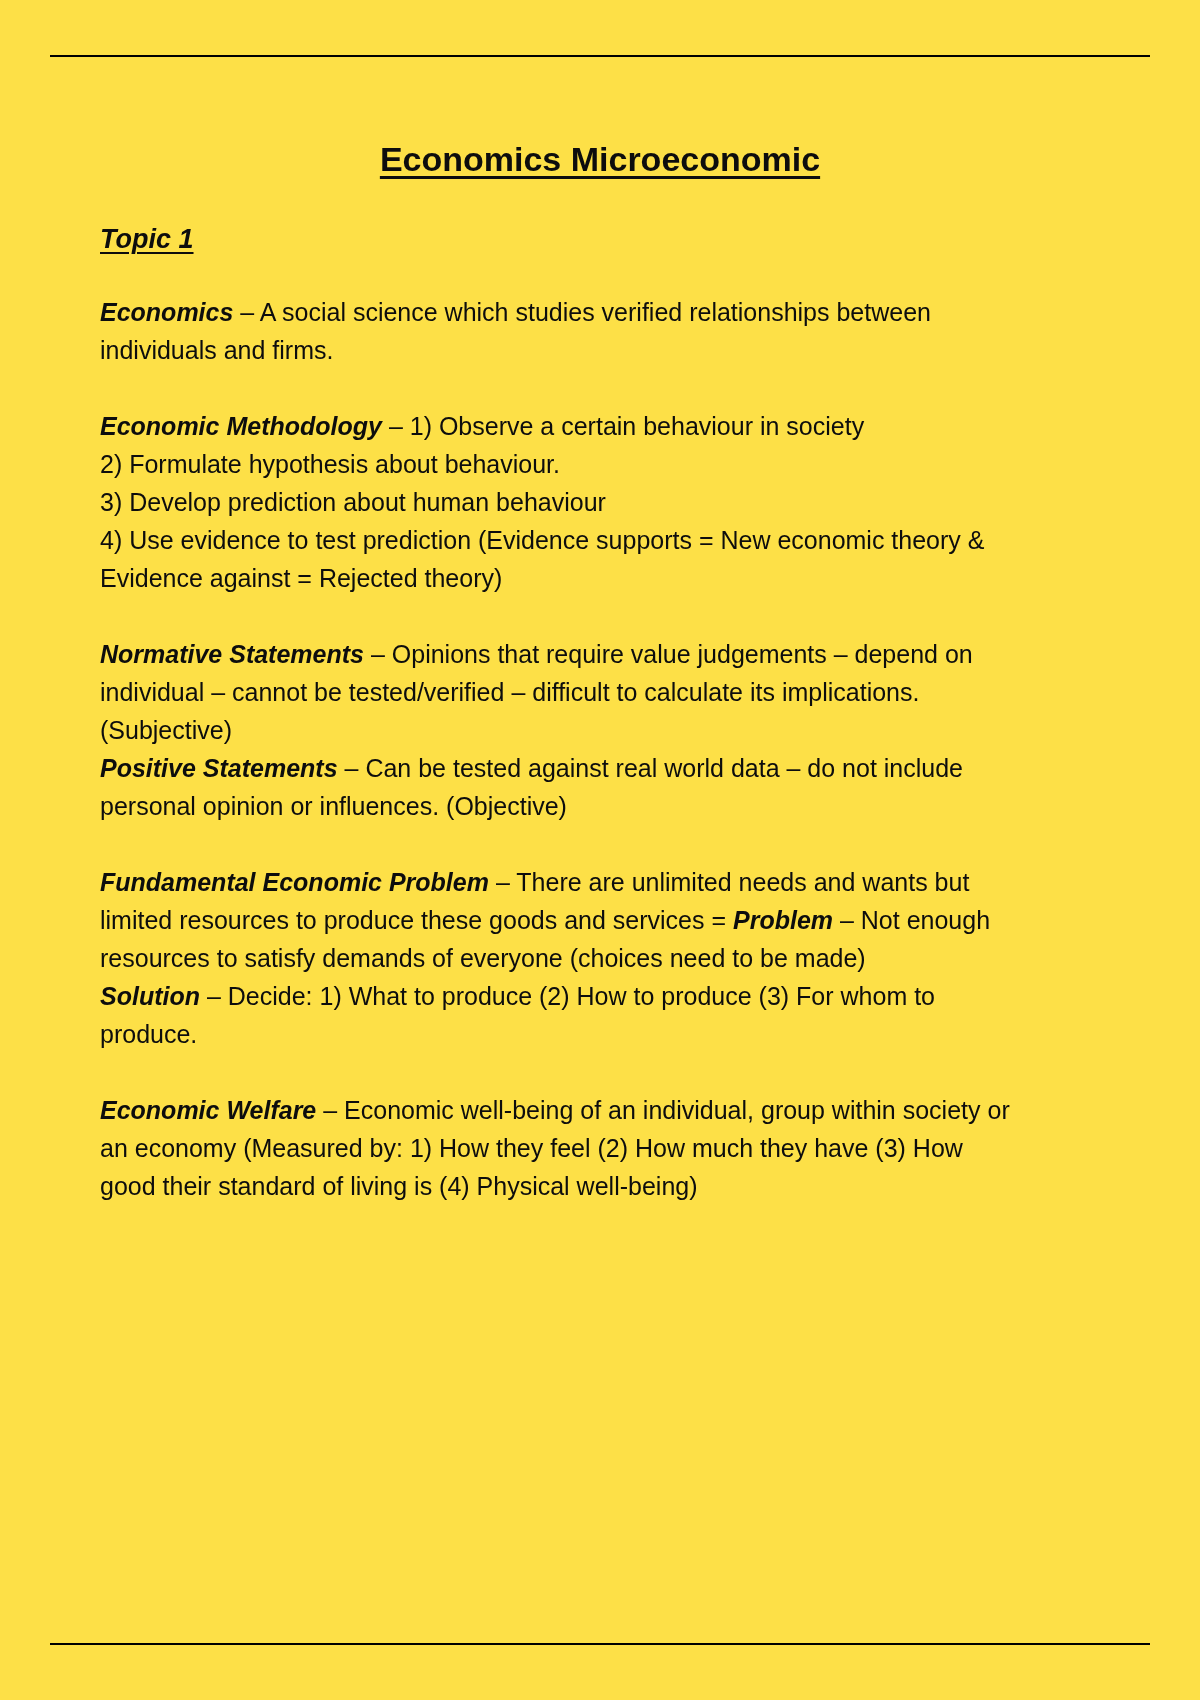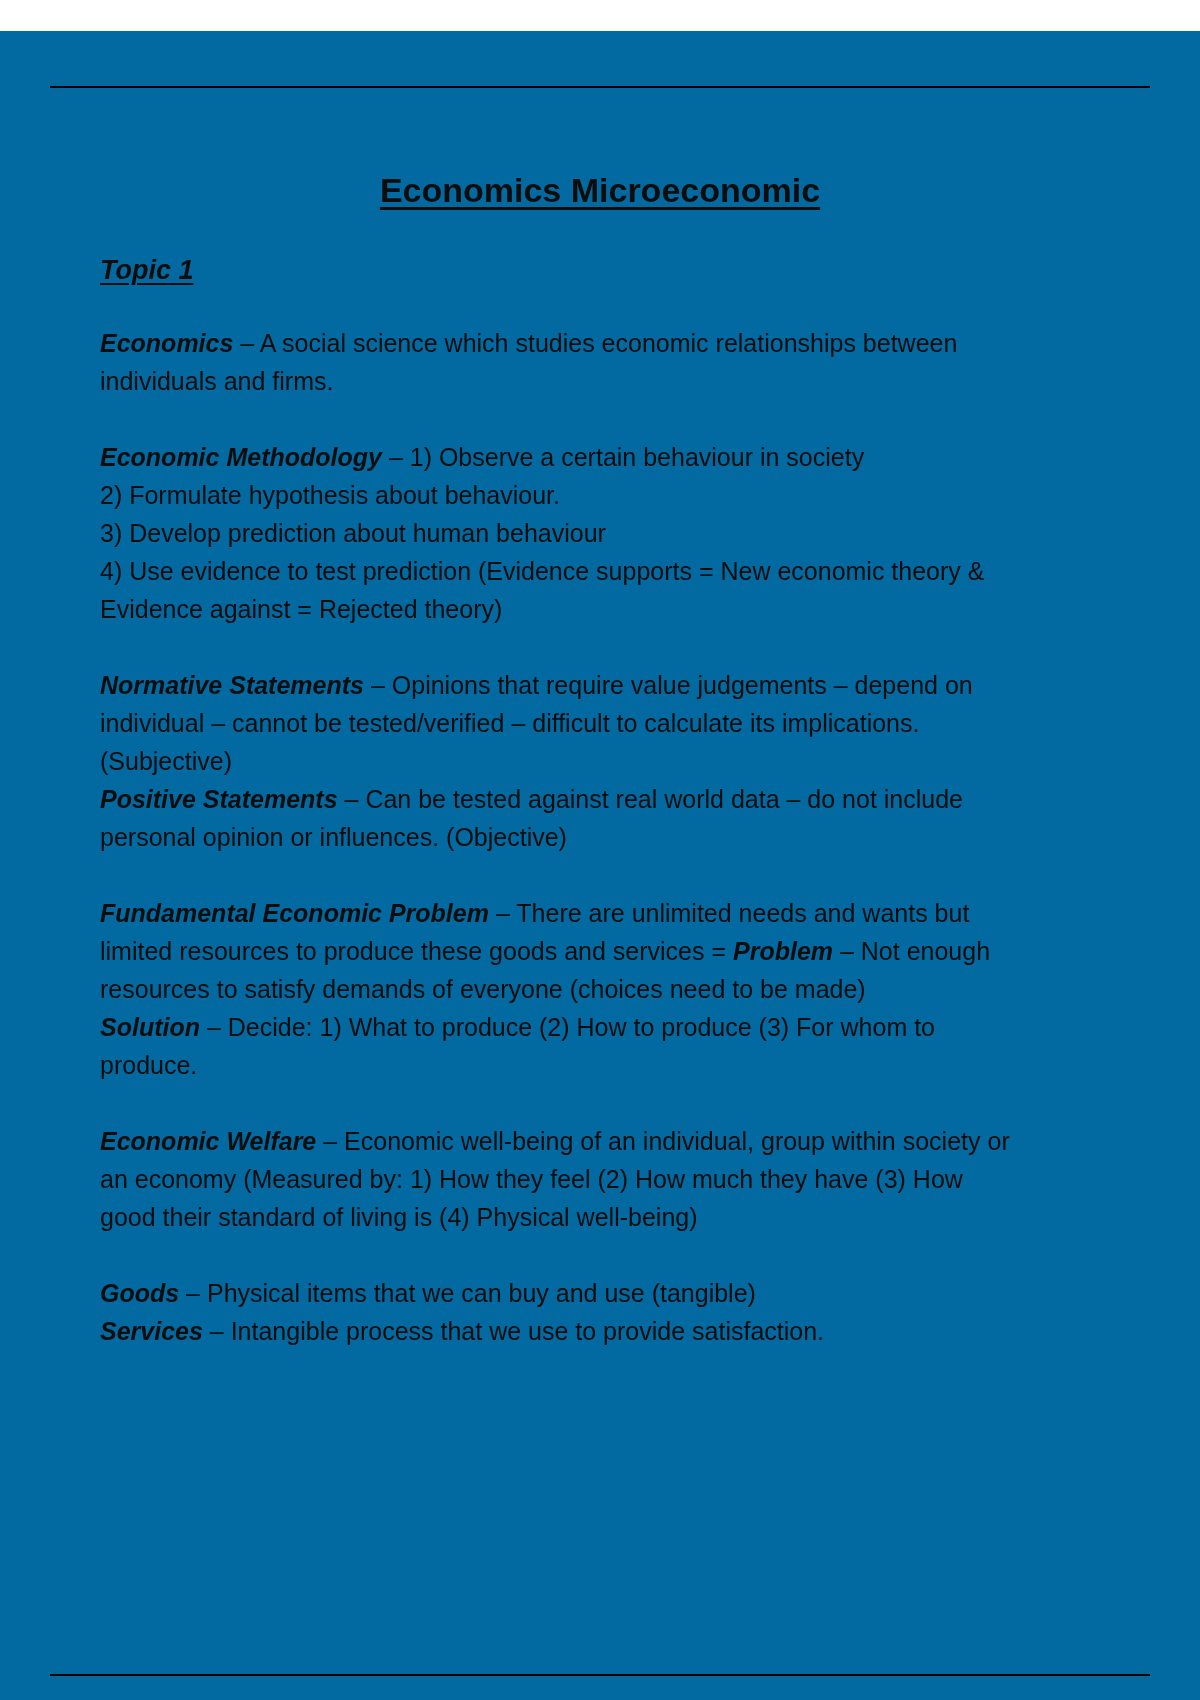--- a/index.html
+++ b/index.html
@@ -8,22 +8,21 @@
     width: 1200px;
     height: 1700px;
     position: relative;
     overflow: hidden;
     font-family: "Liberation Sans", "DejaVu Sans", sans-serif;
     color: #0d0d0d;
   }
   .page {
     position: absolute;
     inset: 0;
-    background: #0369a1;
-    margin-top: 31px;
+    background: #fde047;
   }
   .rule {
     position: absolute;
     left: 50px;
     width: 1100px;
     height: 0;
     border-top: 2px solid #000000;
   }
   .rule-top { top: 55px; }
   .rule-bottom { top: 1643px; }
@@ -68,30 +67,28 @@
 <div class="page">
 
   <div class="rule rule-top"></div>
 
   <h1 class="doc-title">Economics Microeconomic</h1>
 
   <div class="content">
     <h2 class="topic-heading">Topic 1</h2>
 
     <div id="paragraphs">
-        <p class="para"><span class="b">Economics</span><span> – A social science which studies economic relationships between individuals and firms.</span></p>
+        <p class="para"><span class="b">Economics</span><span> – A social science which studies verified relationships between individuals and firms.</span></p>
         <p class="para"><span class="b">Economic Methodology</span><span> – 1) Observe a certain behaviour in society
 2) Formulate hypothesis about behaviour.
 3) Develop prediction about human behaviour
 4) Use evidence to test prediction (Evidence supports = New economic theory &amp; Evidence against = Rejected theory)</span></p>
         <p class="para"><span class="b">Normative Statements</span><span> – Opinions that require value judgements – depend on individual – cannot be tested/verified – difficult to calculate its implications. (Subjective)
 </span><span class="b">Positive Statements</span><span> – Can be tested against real world data – do not include personal opinion or influences. (Objective)</span></p>
         <p class="para"><span class="b">Fundamental Economic Problem</span><span> – There are unlimited needs and wants but limited resources to produce these goods and services = </span><span class="b">Problem</span><span> – Not enough resources to satisfy demands of everyone (choices need to be made)
 </span><span class="b">Solution</span><span> – Decide: 1) What to produce (2) How to produce (3) For whom to produce.</span></p>
         <p class="para"><span class="b">Economic Welfare</span><span> – Economic well-being of an individual, group within society or an economy (Measured by: 1) How they feel (2) How much they have (3) How good their standard of living is (4) Physical well-being)</span></p>
-        <p class="para"><span class="b">Goods</span><span> – Physical items that we can buy and use (tangible)
-</span><span class="b">Services</span><span> – Intangible process that we use to provide satisfaction.</span></p>
       </div>
   </div>
 
   <div class="rule rule-bottom"></div>
 
 </div>
 
 </body></html>

